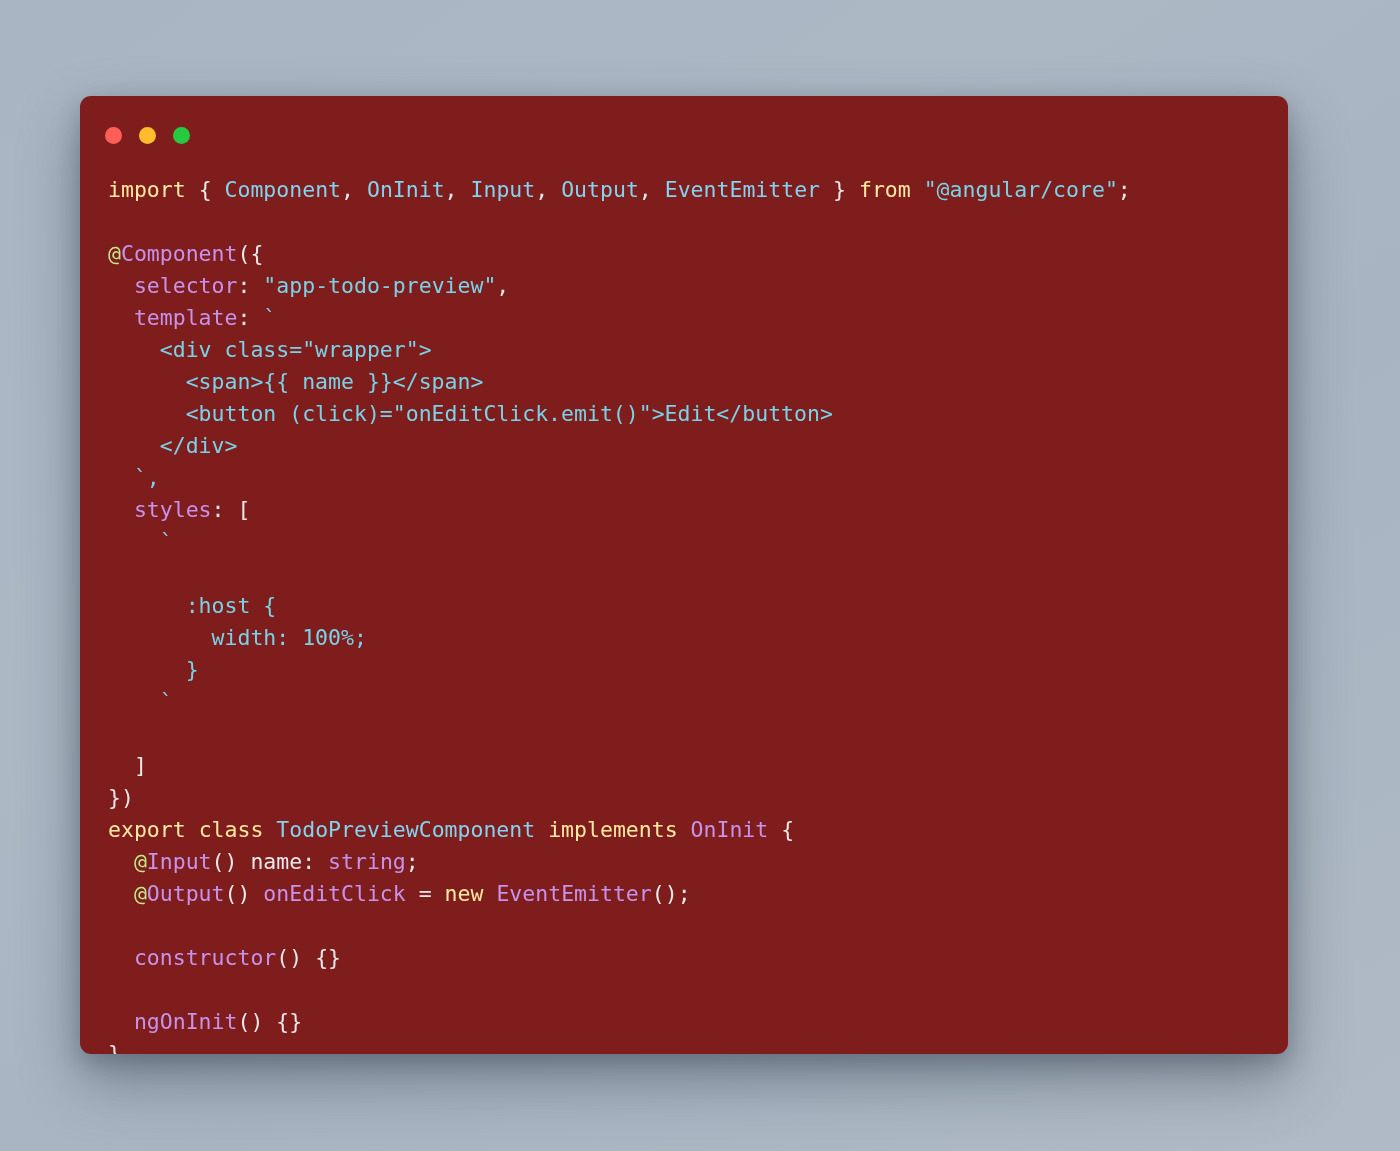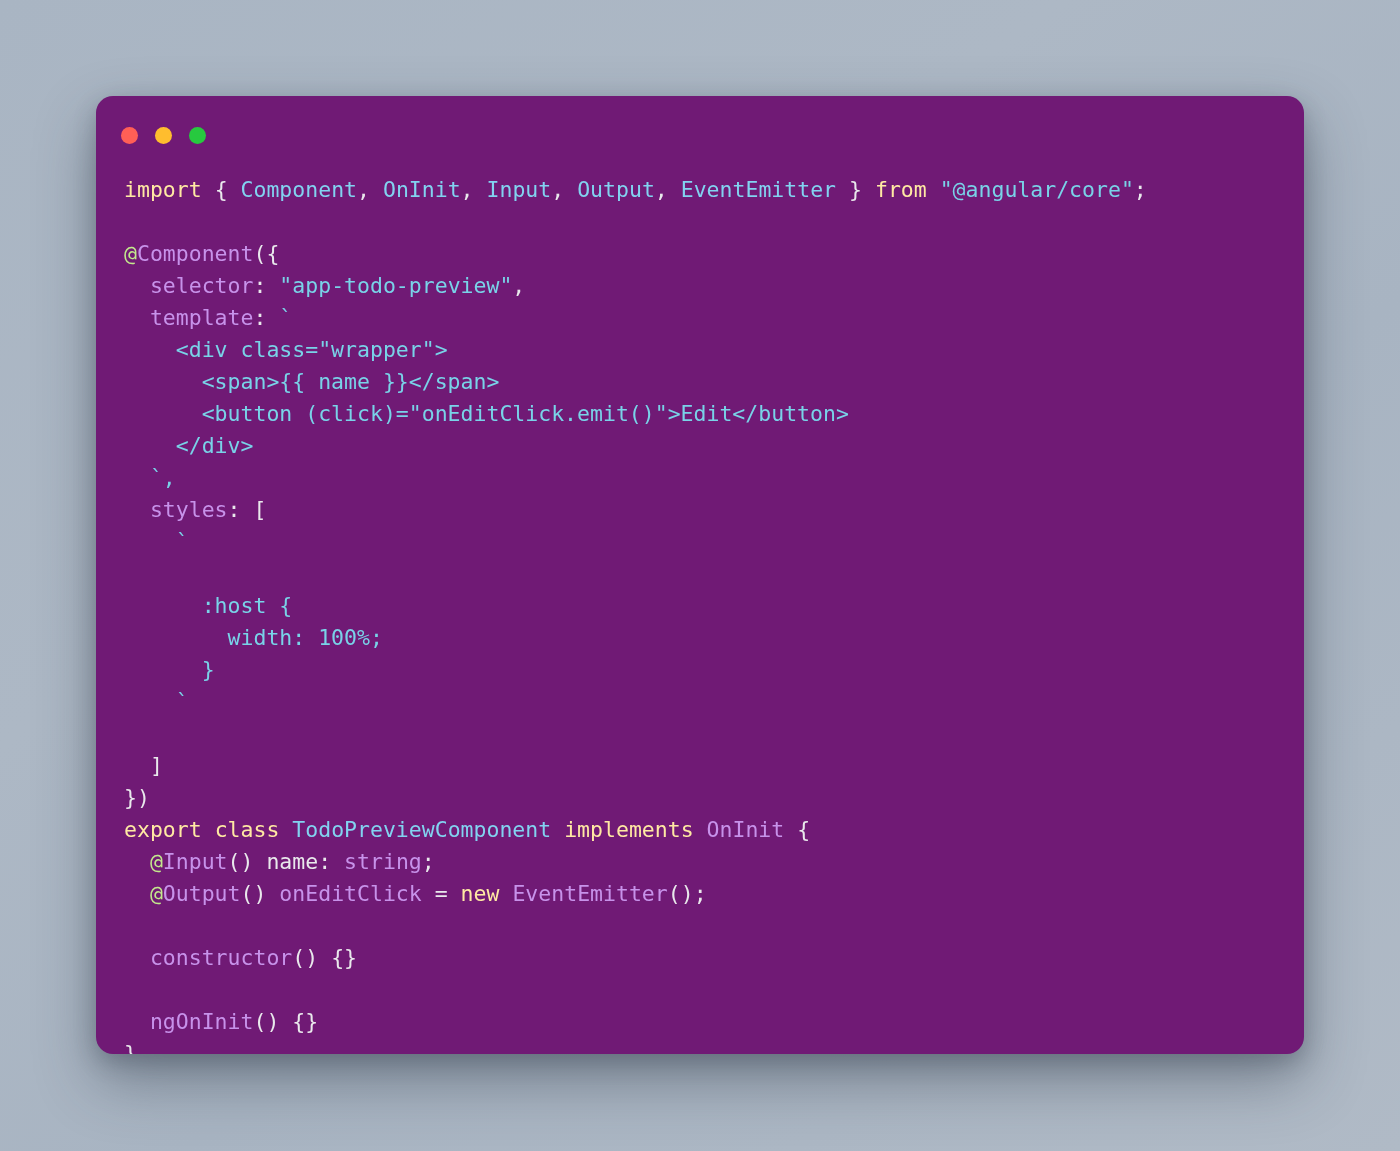--- a/index.html
+++ b/index.html
@@ -18,26 +18,26 @@
   }
 
   #stage {
     position: relative;
     width: 1400px;
     height: 1151px;
   }
 
   .code-window {
     position: absolute;
-    left: 96px;
+    left: 80px;
     top: 96px;
     width: 1208px;
     height: 958px;
-    background: #701a75;
-    border-radius: 17px;
+    background: #7f1d1d;
+    border-radius: 11px;
     box-shadow: 0 26px 60px rgba(40, 50, 65, 0.42),
                 0 8px 22px rgba(40, 50, 65, 0.26);
     overflow: hidden;
   }
 
   .title-bar {
     position: absolute;
     left: 0; top: 0;
     width: 100%;
     height: 78px;

